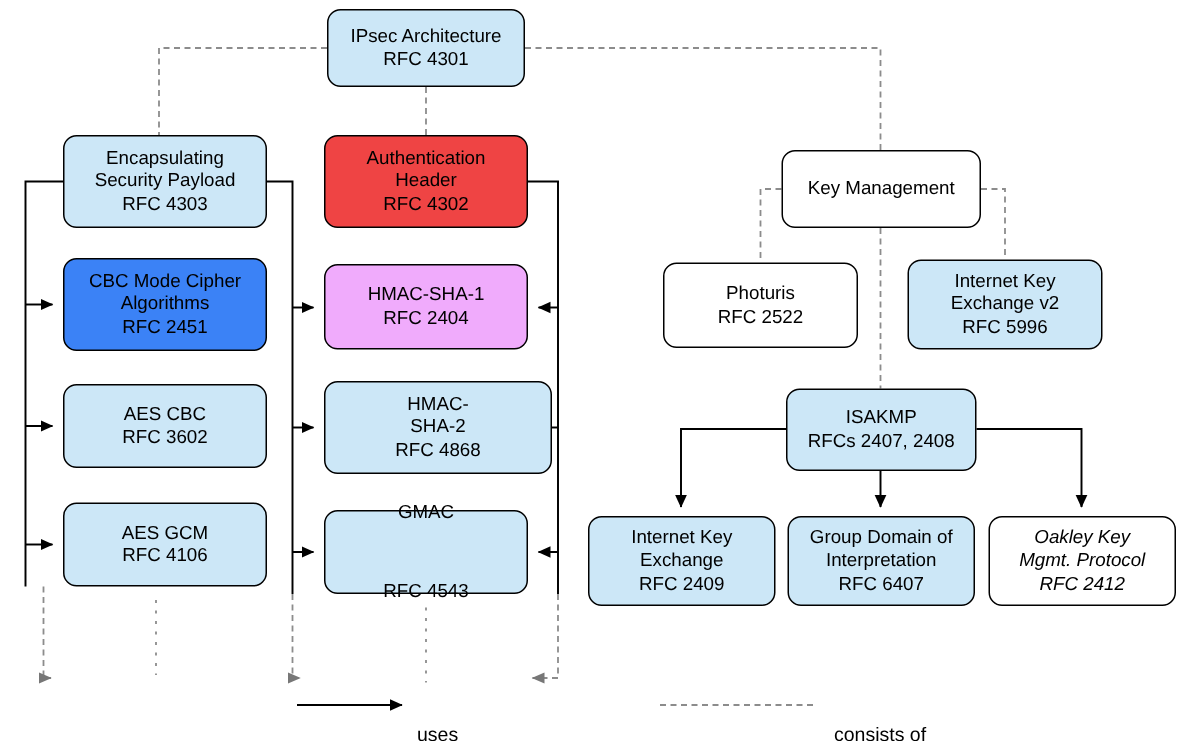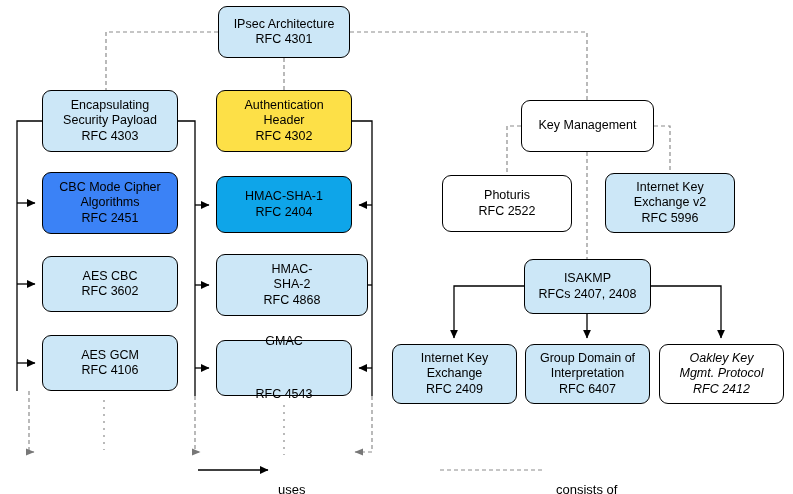--- a/index.html
+++ b/index.html
@@ -119,34 +119,34 @@
   <div id="nodes">
       <div class="node" style="left: 218px; top: 6px; width: 132px; height: 52px; background: rgb(204, 231, 247); border-color: rgb(0, 0, 0);">
         <span class="ln">IPsec Architecture</span>
         <span class="ln">RFC 4301</span>
       </div>
       <div class="node" style="left: 42px; top: 90px; width: 136px; height: 62px; background: rgb(204, 231, 247); border-color: rgb(0, 0, 0);">
         <span class="ln">Encapsulating</span>
         <span class="ln">Security Payload</span>
         <span class="ln">RFC 4303</span>
       </div>
-      <div class="node" style="left: 216px; top: 90px; width: 136px; height: 62px; background: #fde047; border-color: rgb(0, 0, 0);">
+      <div class="node" style="left: 216px; top: 90px; width: 136px; height: 62px; background: #ef4444; border-color: rgb(0, 0, 0);">
         <span class="ln">Authentication</span>
         <span class="ln">Header</span>
         <span class="ln">RFC 4302</span>
       </div>
       <div class="node" style="left: 521px; top: 100px; width: 133px; height: 52px; background: rgb(255, 255, 255); border-color: rgb(0, 0, 0);">
         <span class="ln">Key Management</span>
       </div>
       <div class="node" style="left: 42px; top: 172px; width: 136px; height: 62px; background: #3b82f6; border-color: rgb(0, 0, 0);">
         <span class="ln">CBC Mode Cipher</span>
         <span class="ln">Algorithms</span>
         <span class="ln">RFC 2451</span>
       </div>
-      <div class="node" style="left: 216px; top: 176px; width: 136px; height: 57px; background: #0ea5e9; border-color: rgb(0, 0, 0);">
+      <div class="node" style="left: 216px; top: 176px; width: 136px; height: 57px; background: #f0abfc; border-color: rgb(0, 0, 0);">
         <span class="ln">HMAC-SHA-1</span>
         <span class="ln">RFC 2404</span>
       </div>
       <div class="node" style="left: 442px; top: 175px; width: 130px; height: 57px; background: rgb(255, 255, 255); border-color: rgb(0, 0, 0);">
         <span class="ln">Photuris</span>
         <span class="ln">RFC 2522</span>
       </div>
       <div class="node" style="left: 605px; top: 173px; width: 130px; height: 60px; background: rgb(204, 231, 247); border-color: rgb(0, 0, 0);">
         <span class="ln">Internet Key</span>
         <span class="ln">Exchange v2</span>

